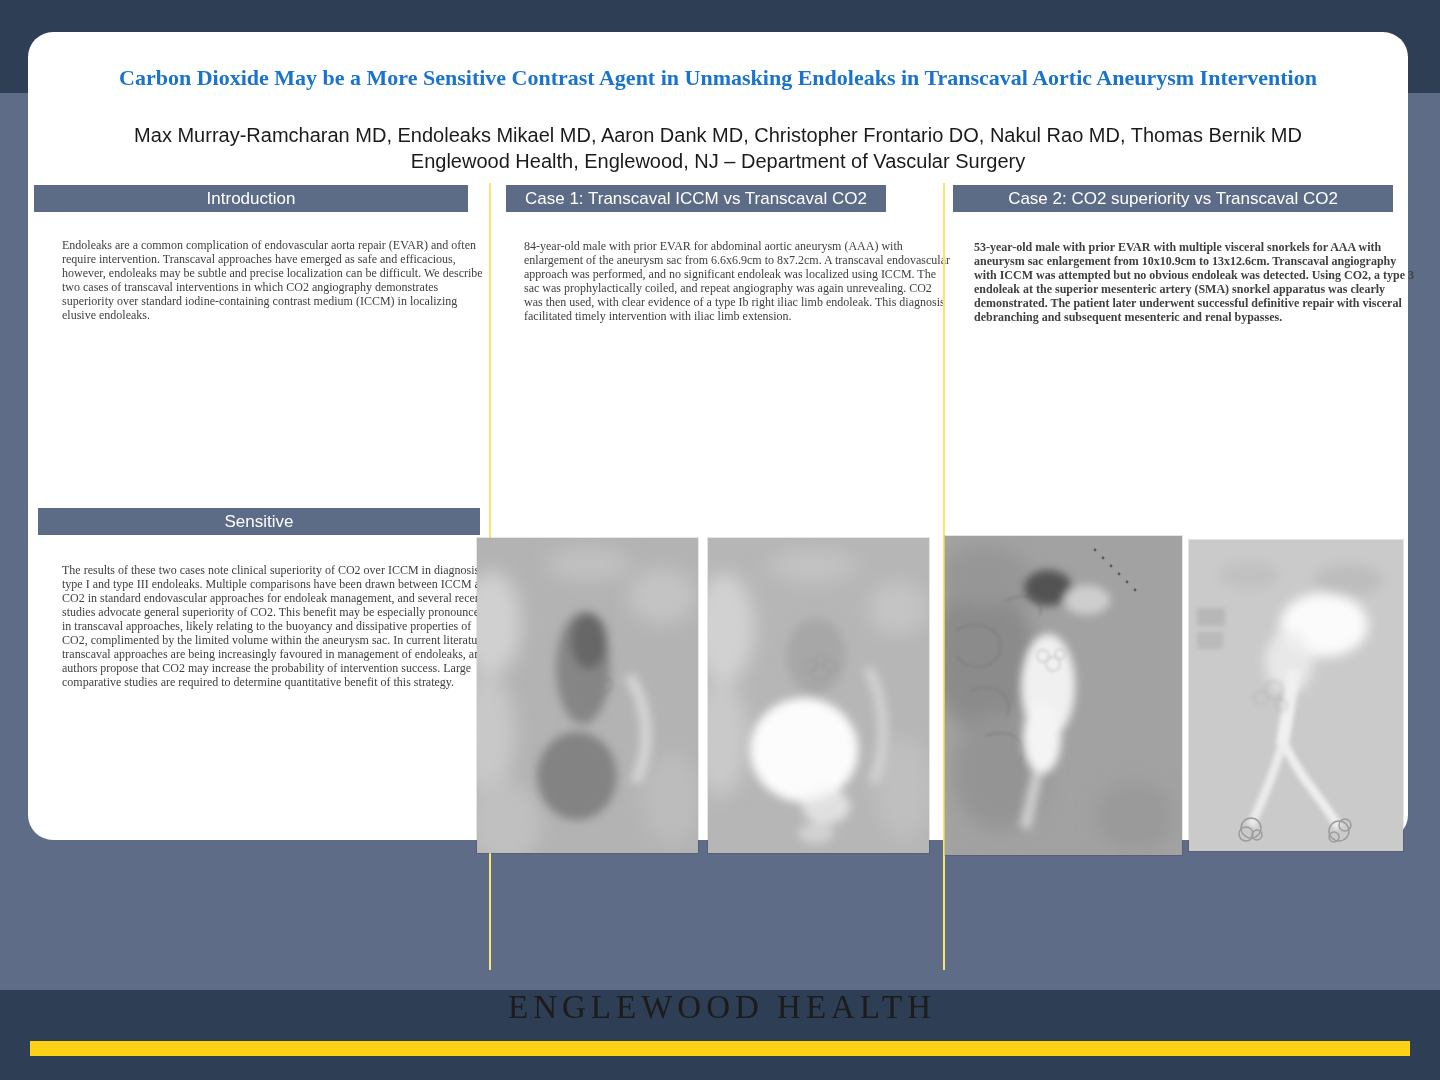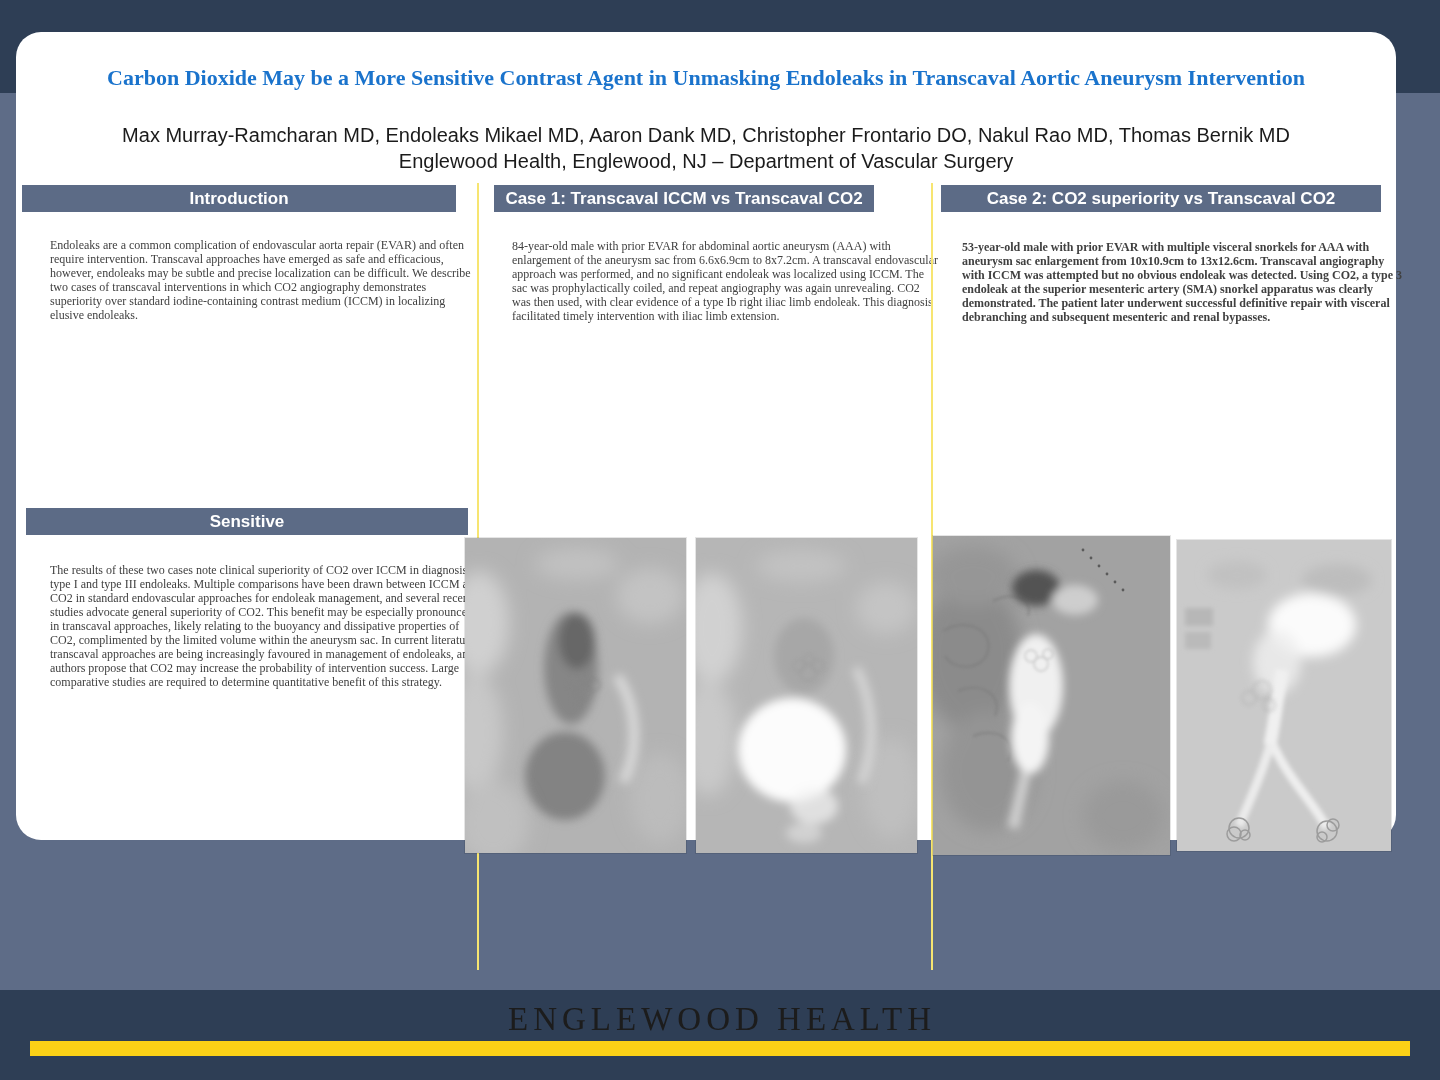--- a/index.html
+++ b/index.html
@@ -5,41 +5,41 @@
   html,body{margin:0;padding:0;}
   body{
     width:1440px;height:1080px;position:relative;overflow:hidden;
     background:#5e6c87;
     font-family:"Liberation Sans", sans-serif;
   }
   .band{position:absolute;left:0;width:1440px;}
   .band-top{top:0;height:93px;background:#2e3e55;}
   .band-bottom{top:990px;height:90px;background:#2e3e55;}
   .poster{
-    position:absolute;left:16px;top:32px;width:1380px;height:808px;
+    position:absolute;left:28px;top:32px;width:1380px;height:808px;
     background:#ffffff;
     border-radius:25px;
   }
   .gold-stripe{position:absolute;left:30px;top:1041px;width:1380px;height:15px;background:#fcd116;}
 
   .title{
     position:absolute;left:70px;top:32px;width:1240px;
     text-align:center;
     font-family:"Liberation Serif", serif;
     font-weight:bold;font-size:22px;line-height:1.25;
     color:#1a73cc;margin:0;
   }
   .authors{
     position:absolute;left:65px;top:90px;width:1250px;
     text-align:center;font-size:20px;line-height:1.3;color:#1b1b1b;margin:0;
   }
 
   .section-bar{
     position:absolute;height:27px;background:#5c6b86;
-    color:#ffffff;font-weight:bold;font-size:17px;line-height:27px;
+    color:#ffffff;font-weight:normal;font-size:17px;line-height:27px;
     text-align:center;white-space:nowrap;
   }
   .bar-intro{left:6px;top:153px;width:434px;}
   .bar-case1{left:478px;top:153px;width:380px;}
   .bar-case2{left:925px;top:153px;width:440px;}
   .bar-discussion{left:10px;top:476px;width:442px;}
 
   .body-text{
     position:absolute;margin:16px;
     font-family:"Liberation Serif", serif;
@@ -59,21 +59,21 @@
 
   .figure{position:absolute;overflow:hidden;outline:1px solid rgba(0,0,0,0.10);}
   .figure svg{display:block;width:100%;height:100%;}
   .fig1{left:449px;top:506px;width:221px;height:315px;}
   .fig2{left:680px;top:506px;width:221px;height:315px;}
   .fig3{left:917px;top:504px;width:237px;height:319px;}
   .fig4{left:1161px;top:508px;width:214px;height:311px;}
 
   .footer-logo{
     position:absolute;left:0;top:953px;width:1380px;
-    text-align:center;margin:16px;
+    text-align:center;margin:4px;
     font-family:"Liberation Serif", serif;
     font-size:33px;font-weight:400;letter-spacing:5px;color:#1c1c1c;
   }
 </style>
 </head>
 <body>
 
 <div class="band band-top"></div>
 <div class="band band-bottom"></div>
 

